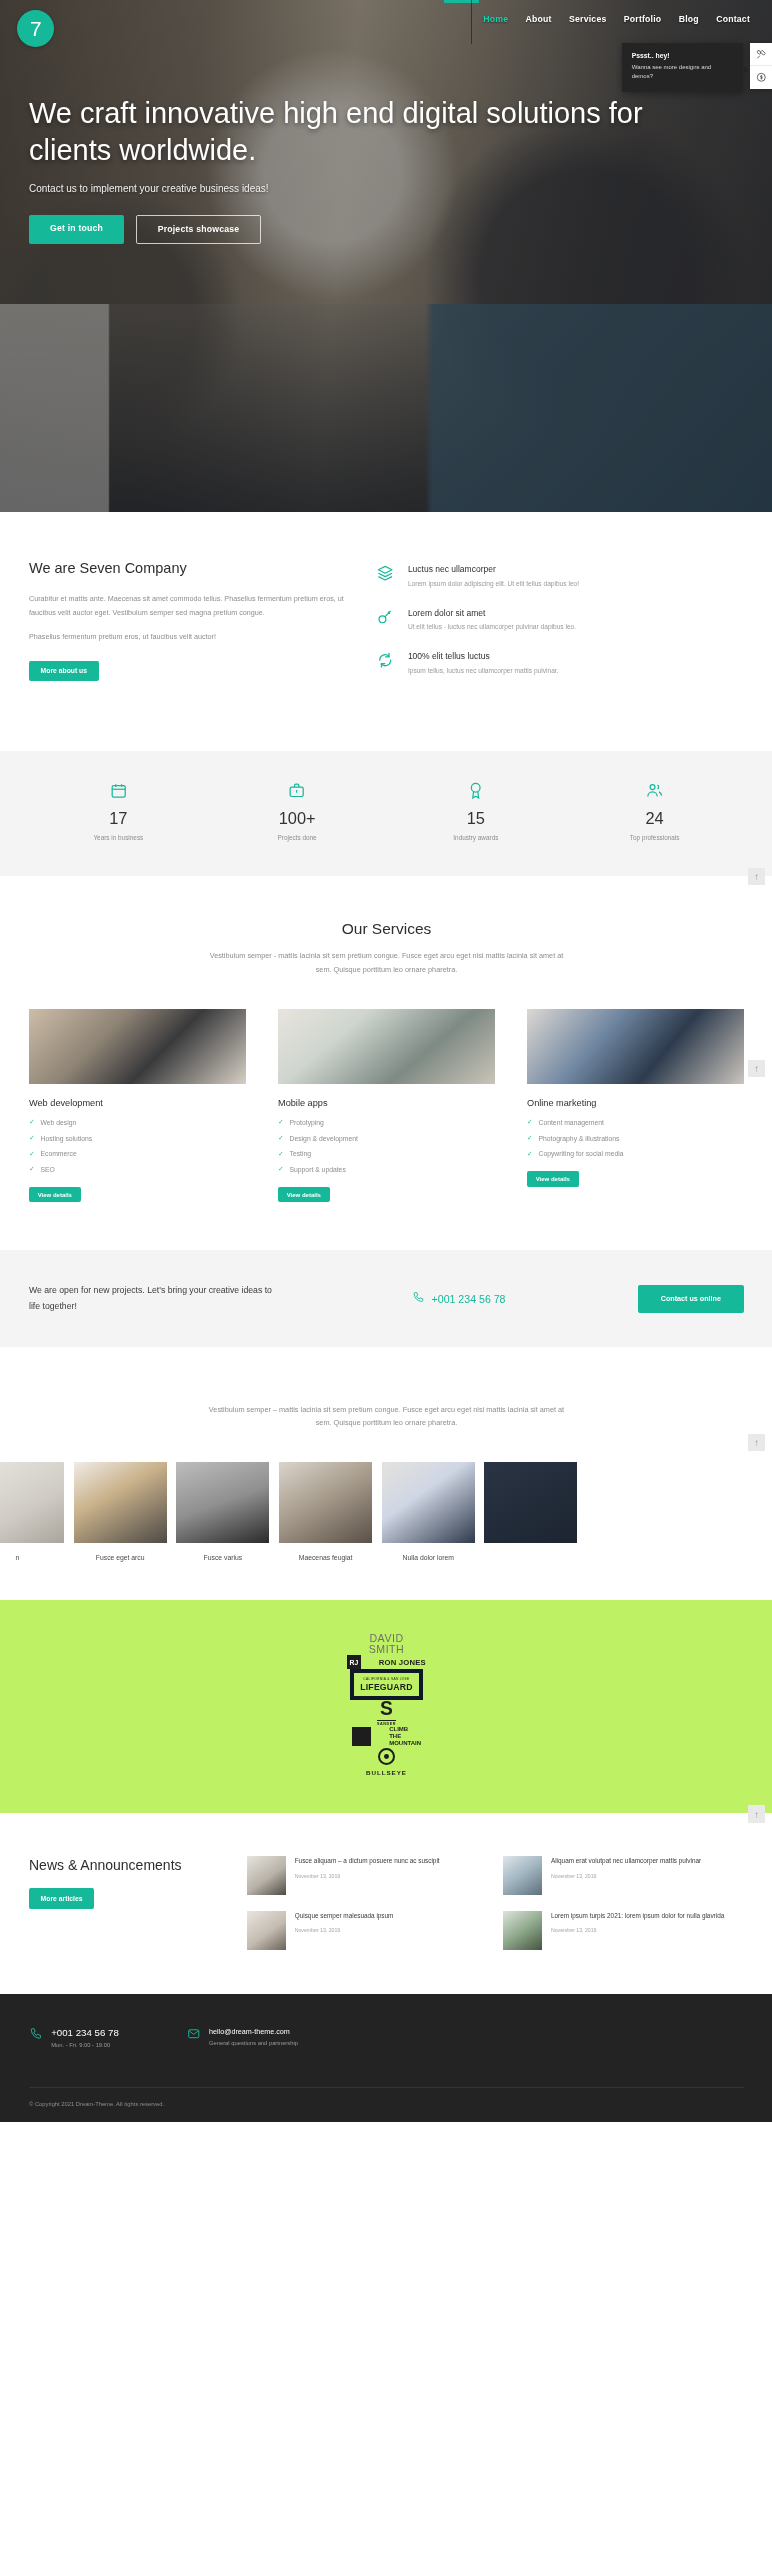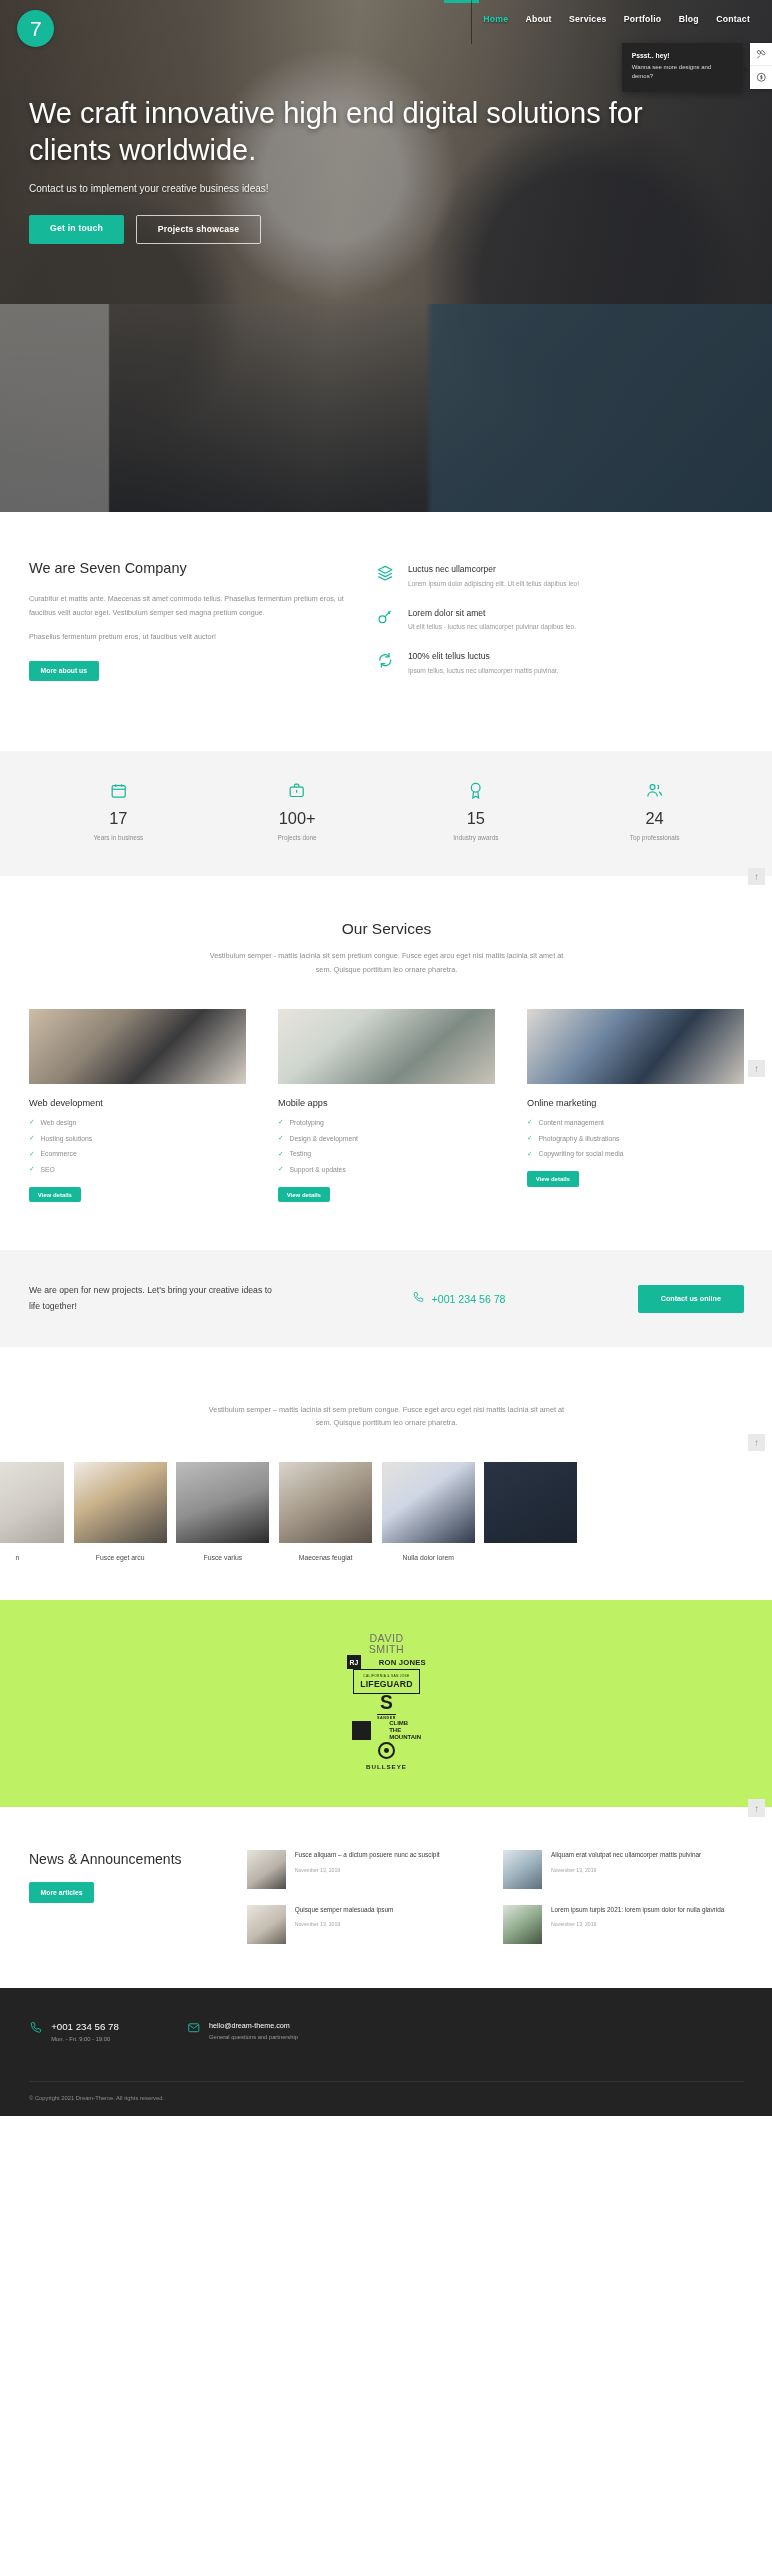--- a/index.html
+++ b/index.html
@@ -168,21 +168,21 @@
   .proj-name { font-size: 6.8px; color: #4a4a4a; text-align: center; margin-top: 10.6px; }
 
   
   .logos { background: #bef264; padding: 33px 25px 37px; display: flex; align-items: center; justify-content: space-between; flex-direction: column; }
   .client-logo { color: #1d1d1d; text-align: center; }
   .cl-david { font-size: 10.6px; line-height: 1.05; letter-spacing: 0.5px; color: #6e6e6e; font-family: "Liberation Sans", sans-serif; }
   .cl-row { display: flex; align-items: center; gap: 18px; }
   .cl-badge { width: 13.5px; height: 13.5px; background: #1d1d1d; color: #fff; font-size: 6.8px;
               display: flex; align-items: center; justify-content: center; font-weight: bold; }
   .cl-bold { font-size: 7.7px; font-weight: bold; letter-spacing: 0.2px; }
-  .cl-box { border: 1px solid #0f172a; padding: 3.9px 5.8px; }
+  .cl-box { border: 4px solid #0f172a; padding: 3.9px 5.8px; }
   .cl-tiny { font-size: 3.3px; letter-spacing: 0.3px; }
   .cl-big { font-size: 19.3px; font-weight: bold; line-height: .95; }
   .cl-sub { font-size: 3.7px; font-weight: bold; border-top: 1px solid #1d1d1d; margin-top: 1.9px; padding-top: 1px; letter-spacing: 0.6px;}
   .cl-sq { width: 19.3px; height: 19.3px; background: #1d1d1d; }
   .cl-stack { font-size: 6px; font-weight: bold; line-height: 1.22; text-align: left; }
   .cl-ring { width: 17.4px; height: 17.4px; border: 2.9px solid #1d1d1d; border-radius: 50%;
              display: flex; align-items: center; justify-content: center; margin: 0 auto; }
   .cl-dot { width: 4.8px; height: 4.8px; border-radius: 50%; background: #1d1d1d; }
   .cl-eye { font-size: 6.2px; font-weight: bold; letter-spacing: 1px; margin-top: 3.9px; }
 

